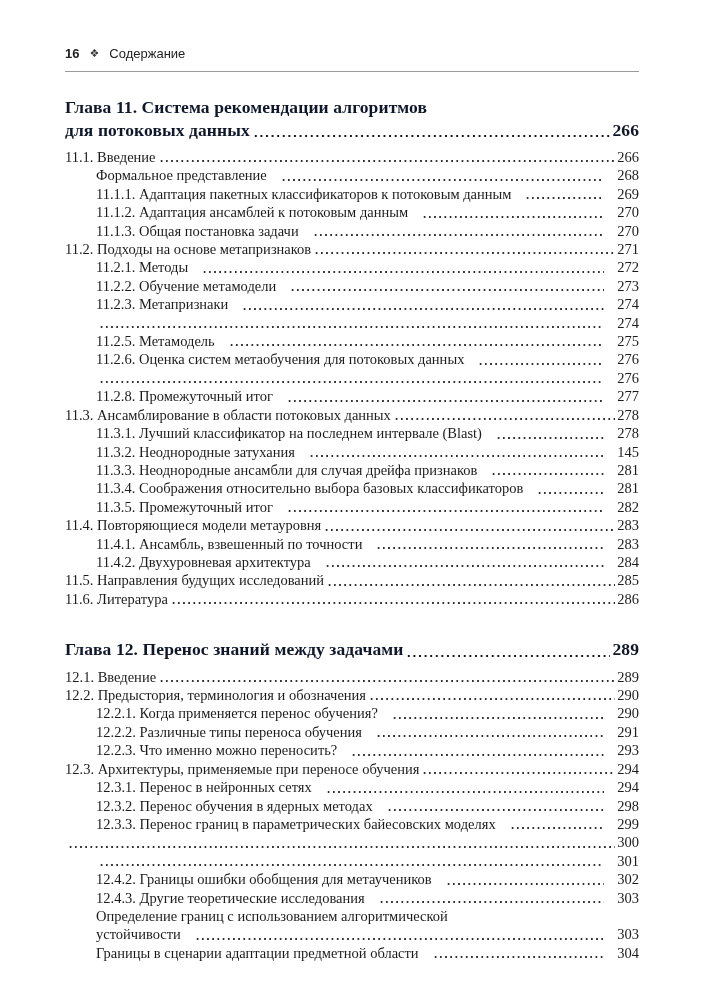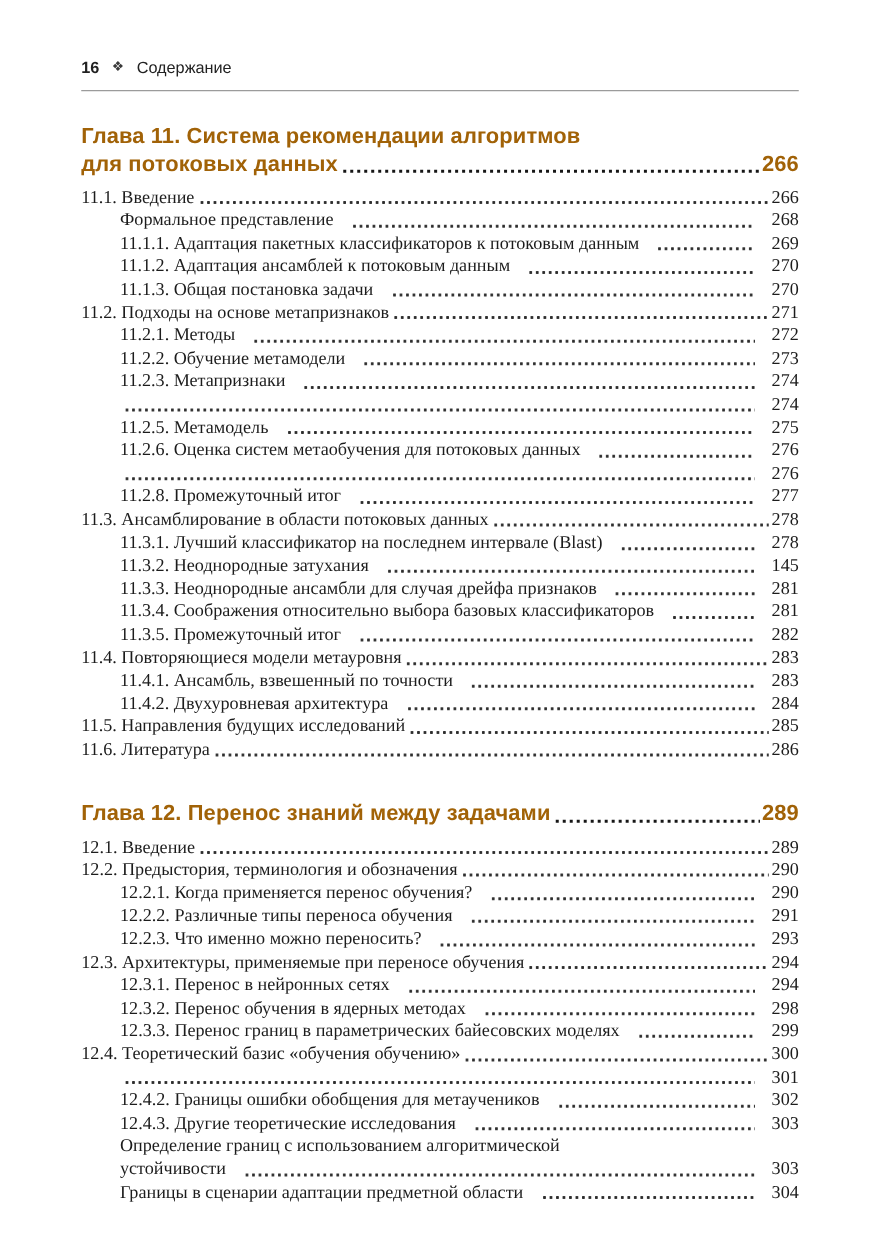--- a/index.html
+++ b/index.html
@@ -42,24 +42,24 @@
     margin: 0 2px 3px 3px;
     background-image: radial-gradient(circle, #2e2e2e 1.05px, rgba(0,0,0,0) 1.35px);
     background-size: 5.2px 4px;
     background-position: 0 50%;
     background-repeat: repeat-x;
   }
   .toc-row .pageno { white-space: nowrap; }
 
   
   .title-row {
-    font-family: Liberation Sans, sans-serif;
+    font-family: Liberation Serif, serif;
     font-weight: 700;
     font-size: 17.5px; line-height: 22.5px;
-    color: #a16207;
+    color: #0f172a;
     letter-spacing: 0.1px;
     align-items: center;
   }
   .title-row .leader {
     background-image: radial-gradient(circle, #161616 1.2px, rgba(0,0,0,0) 1.5px);
     background-size: 5.6px 4px;
     height: 4px; margin-bottom: 3px;
   }
   .chapter-title-block { margin-bottom: 7px; }
   .chapter + .chapter { margin-top: 30px; }
@@ -296,21 +296,20 @@
     <span class="pageno">298</span>
   </div>
 
   <div class="toc-row indent">
     <span class="label">12.3.3. Перенос границ в параметрических байесовских моделях</span>
     <span class="leader"></span>
     <span class="pageno">299</span>
   </div>
 
   <div class="toc-row">
-    <span class="label">12.4. Теоретический базис «обучения обучению»</span>
     <span class="leader"></span>
     <span class="pageno">300</span>
   </div>
 
   <div class="toc-row indent">
     <span class="leader"></span>
     <span class="pageno">301</span>
   </div>
 
   <div class="toc-row indent">

